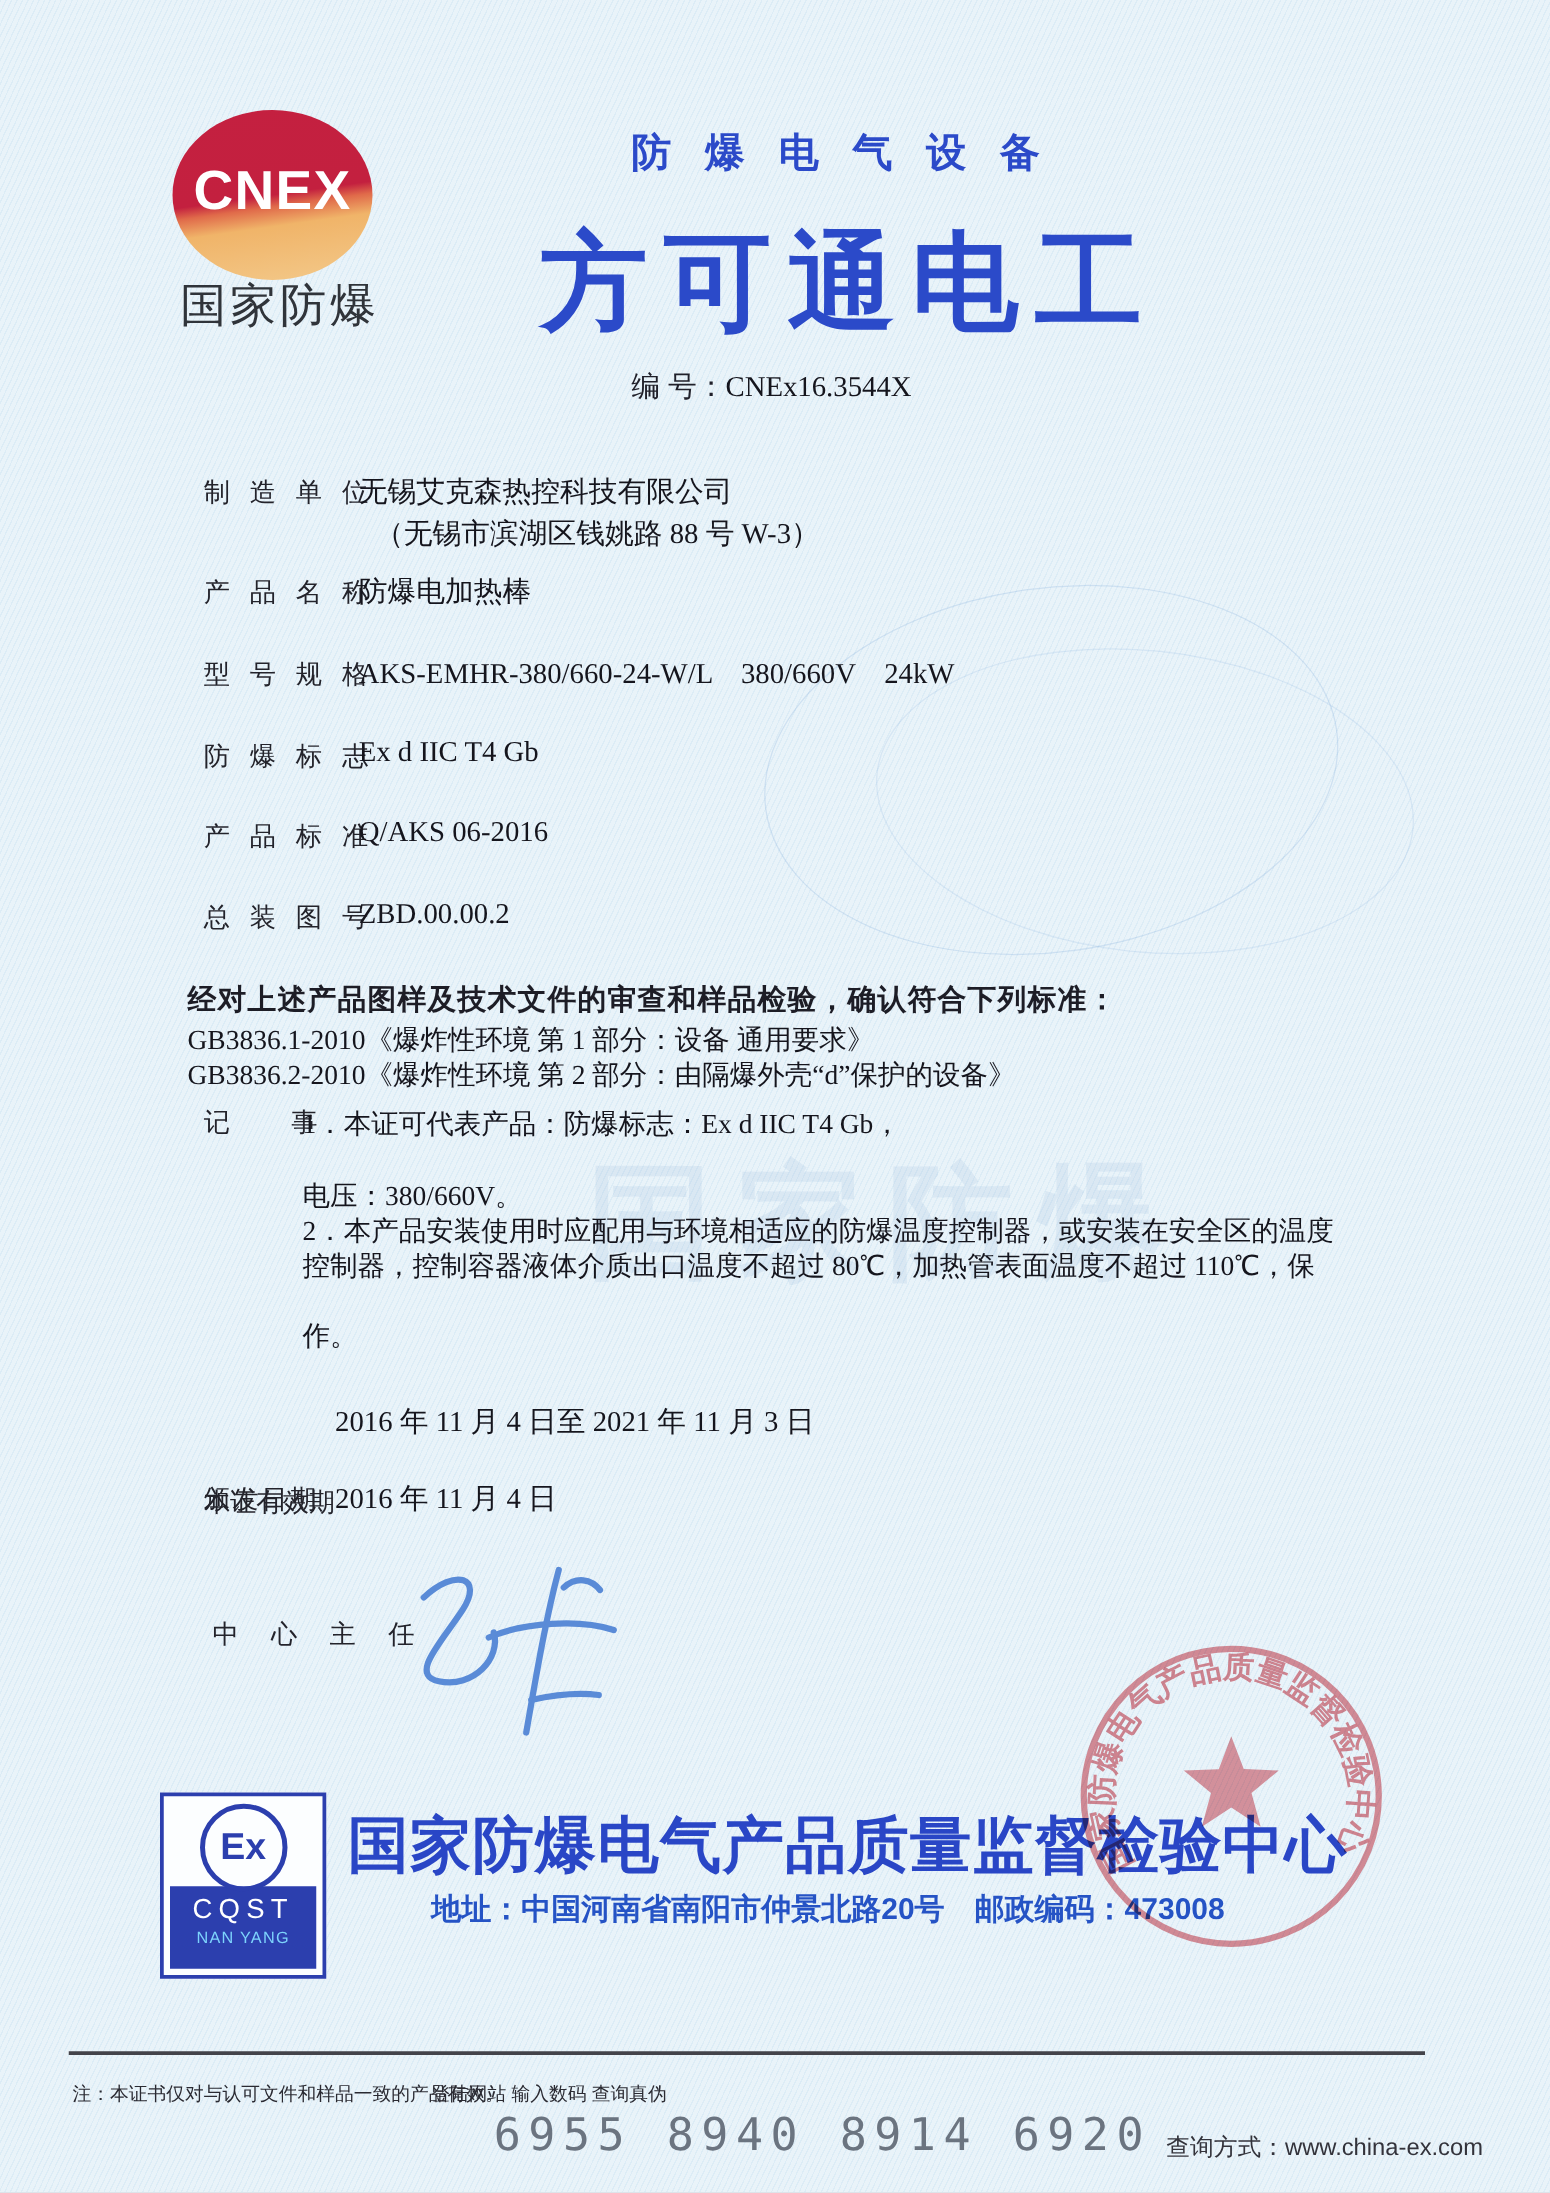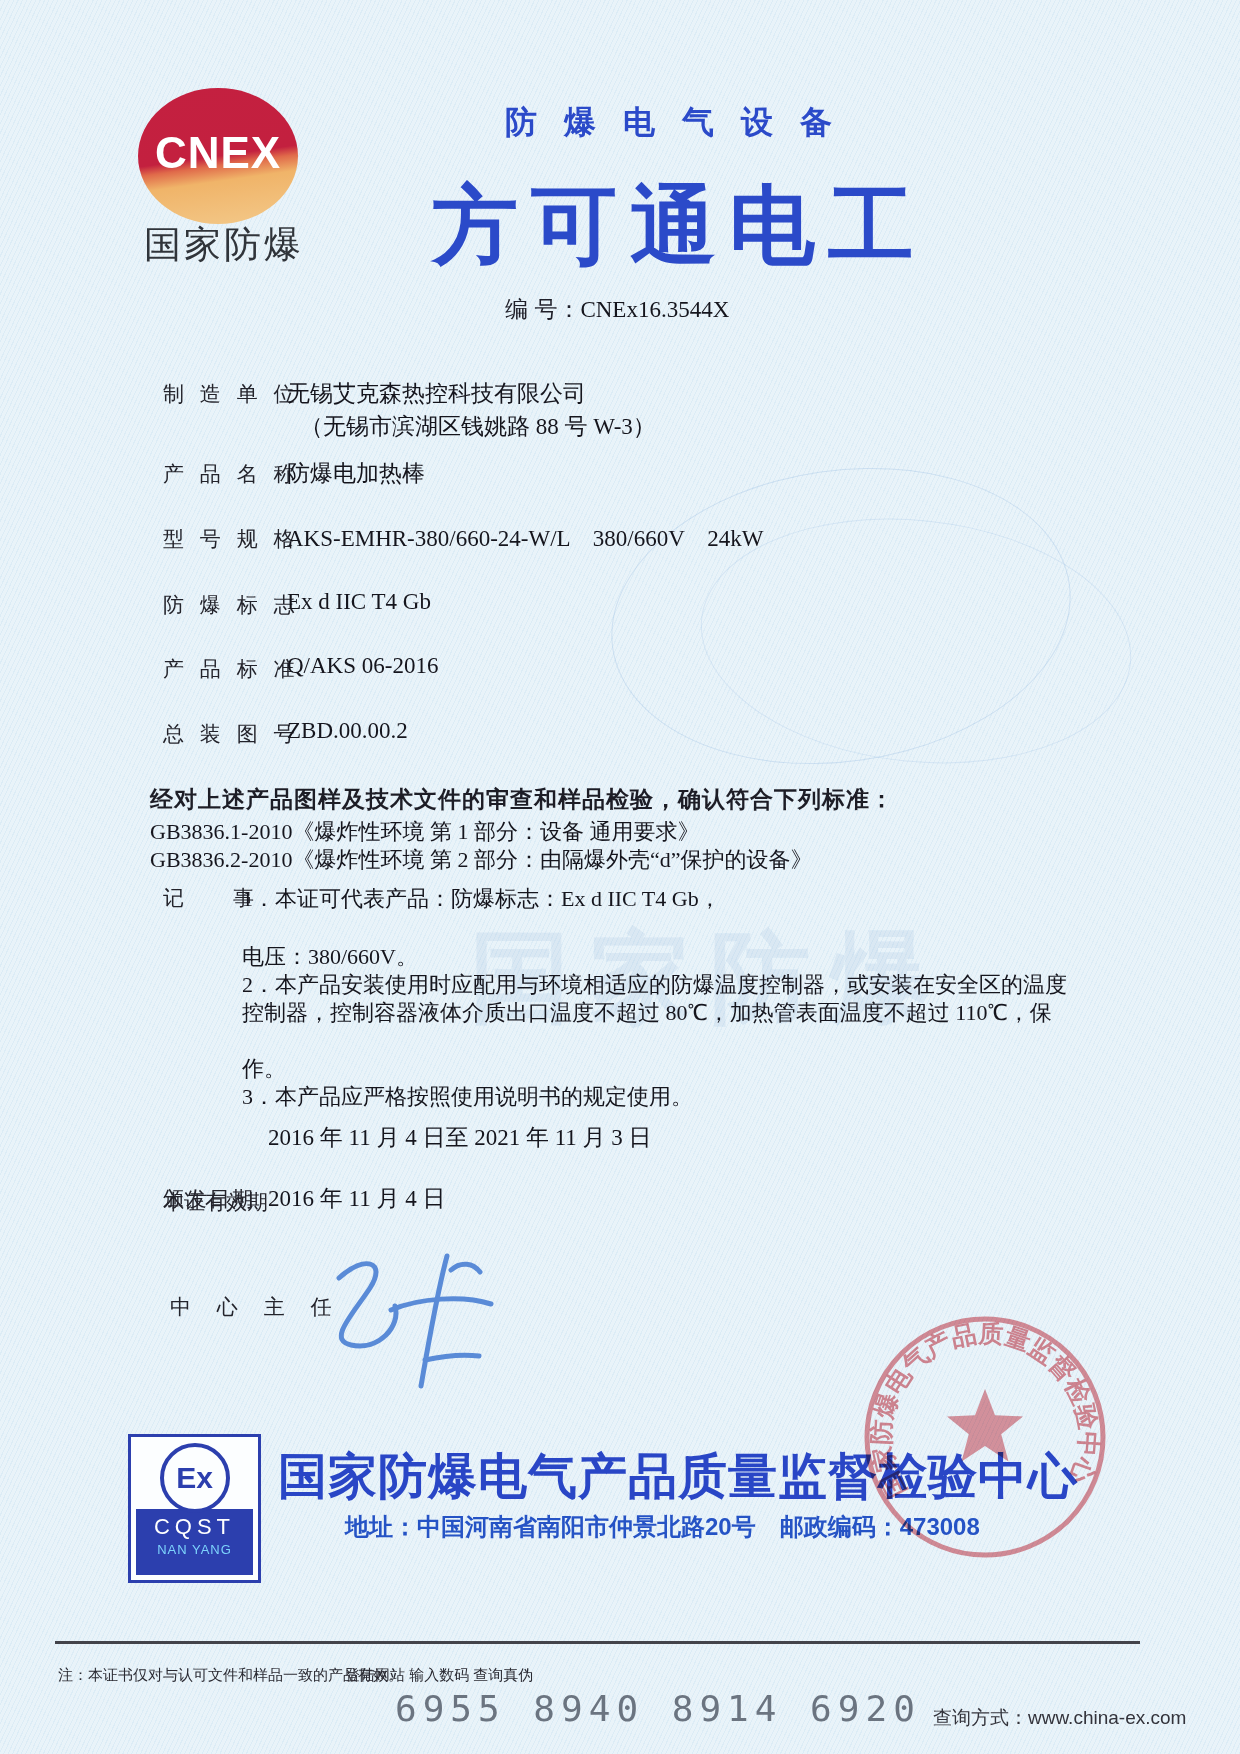--- a/index.html
+++ b/index.html
@@ -94,21 +94,20 @@
   <div class="abs intro" style="left:150px;top:784px;">经对上述产品图样及技术文件的审查和样品检验，确认符合下列标准：</div>
   <div class="abs std" style="left:150px;top:817px;">GB3836.1-2010《爆炸性环境 第 1 部分：设备 通用要求》</div>
   <div class="abs std" style="left:150px;top:845px;">GB3836.2-2010《爆炸性环境 第 2 部分：由隔爆外壳“d”保护的设备》</div>
 
   <div class="abs flabel" style="left:163px;top:884px;letter-spacing:14px;">记　事</div>
   <div class="abs note-line" style="left:242px;top:884px;">1．本证可代表产品：防爆标志：Ex d IIC T4 Gb，</div>
   <div class="abs note-line" style="left:242px;top:942px;">电压：380/660V。</div>
   <div class="abs note-line" style="left:242px;top:970px;">2．本产品安装使用时应配用与环境相适应的防爆温度控制器，或安装在安全区的温度</div>
   <div class="abs note-line" style="left:242px;top:998px;">控制器，控制容器液体介质出口温度不超过 80℃，加热管表面温度不超过 110℃，保</div>
   <div class="abs note-line" style="left:242px;top:1054px;">作。</div>
-  <div class="abs note-line" style="left:242px;top:1082px;">3．本产品应严格按照使用说明书的规定使用。</div>
 
   <div class="abs flabel" style="left:163px;top:1188px;letter-spacing:0;">本证有效期</div>
   <div class="abs fvalue" style="left:268px;top:1122px;">2016 年 11 月 4 日至 2021 年 11 月 3 日</div>
 
   <div class="abs flabel" style="left:163px;top:1185px;letter-spacing:2px;">颁发日期</div>
   <div class="abs fvalue" style="left:268px;top:1183px;">2016 年 11 月 4 日</div>
 
   <div class="abs flabel" style="left:170px;top:1293px;letter-spacing:10px;">中 心 主 任</div>
   <svg class="abs sig" width="210" height="150" viewBox="0 0 210 150">
     <g fill="none" stroke="#4b80d4" stroke-width="5" stroke-linecap="round" opacity="0.9">

